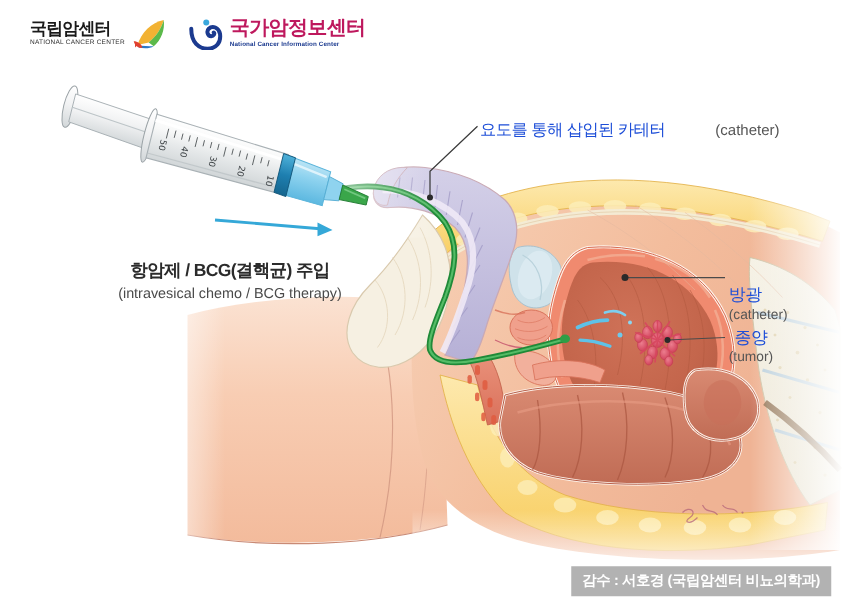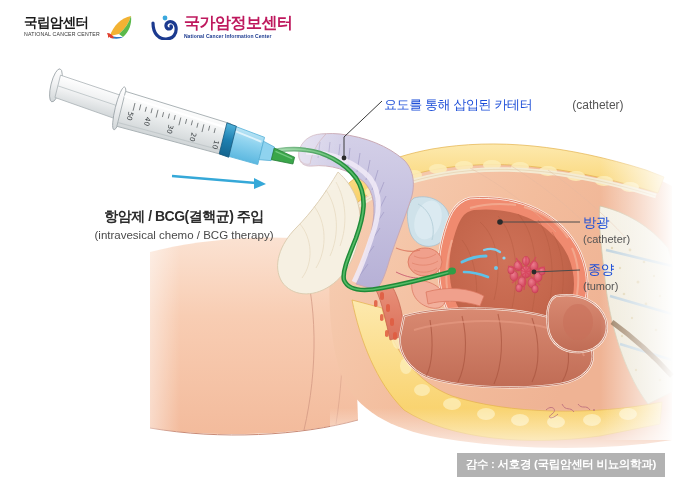--- a/index.html
+++ b/index.html
@@ -22,21 +22,21 @@
 
   
   .label { position:absolute; color:#3a3a3a; white-space:nowrap; }
   .label .kr { font-size:13.5px; letter-spacing:-0.4px; color:#1d4ed8; }
   .label .en { font-size:11px; color:#555; }
 
   #lbl-catheter { left:384px; top:95px; }
   #lbl-catheter .kr { font-size:13px; }
   #lbl-catheter .en { font-size:12px;padding-left:40px; }
 
-  #lbl-bladder { left:583px; top:214px; line-height:1.32; }
+  #lbl-bladder { left:583px; top:227px; line-height:1.32; }
   #lbl-tumor   { left:583px; top:261px; line-height:1.32;text-align:center; }
 
   #lbl-therapy { position:absolute; left:78px; top:208px; text-align:center; width:212px; }
   #lbl-therapy .kr { display:block; font-size:14px; font-weight:bold; color:#2b2b2b; letter-spacing:-0.5px; }
   #lbl-therapy .en { display:block; font-size:11.5px; color:#4a4a4a; margin-top:3px; }
 
   
   #credit {
     position:absolute; right:10px; bottom:12px;
     background:#b2b2b2; color:#ffffff;

